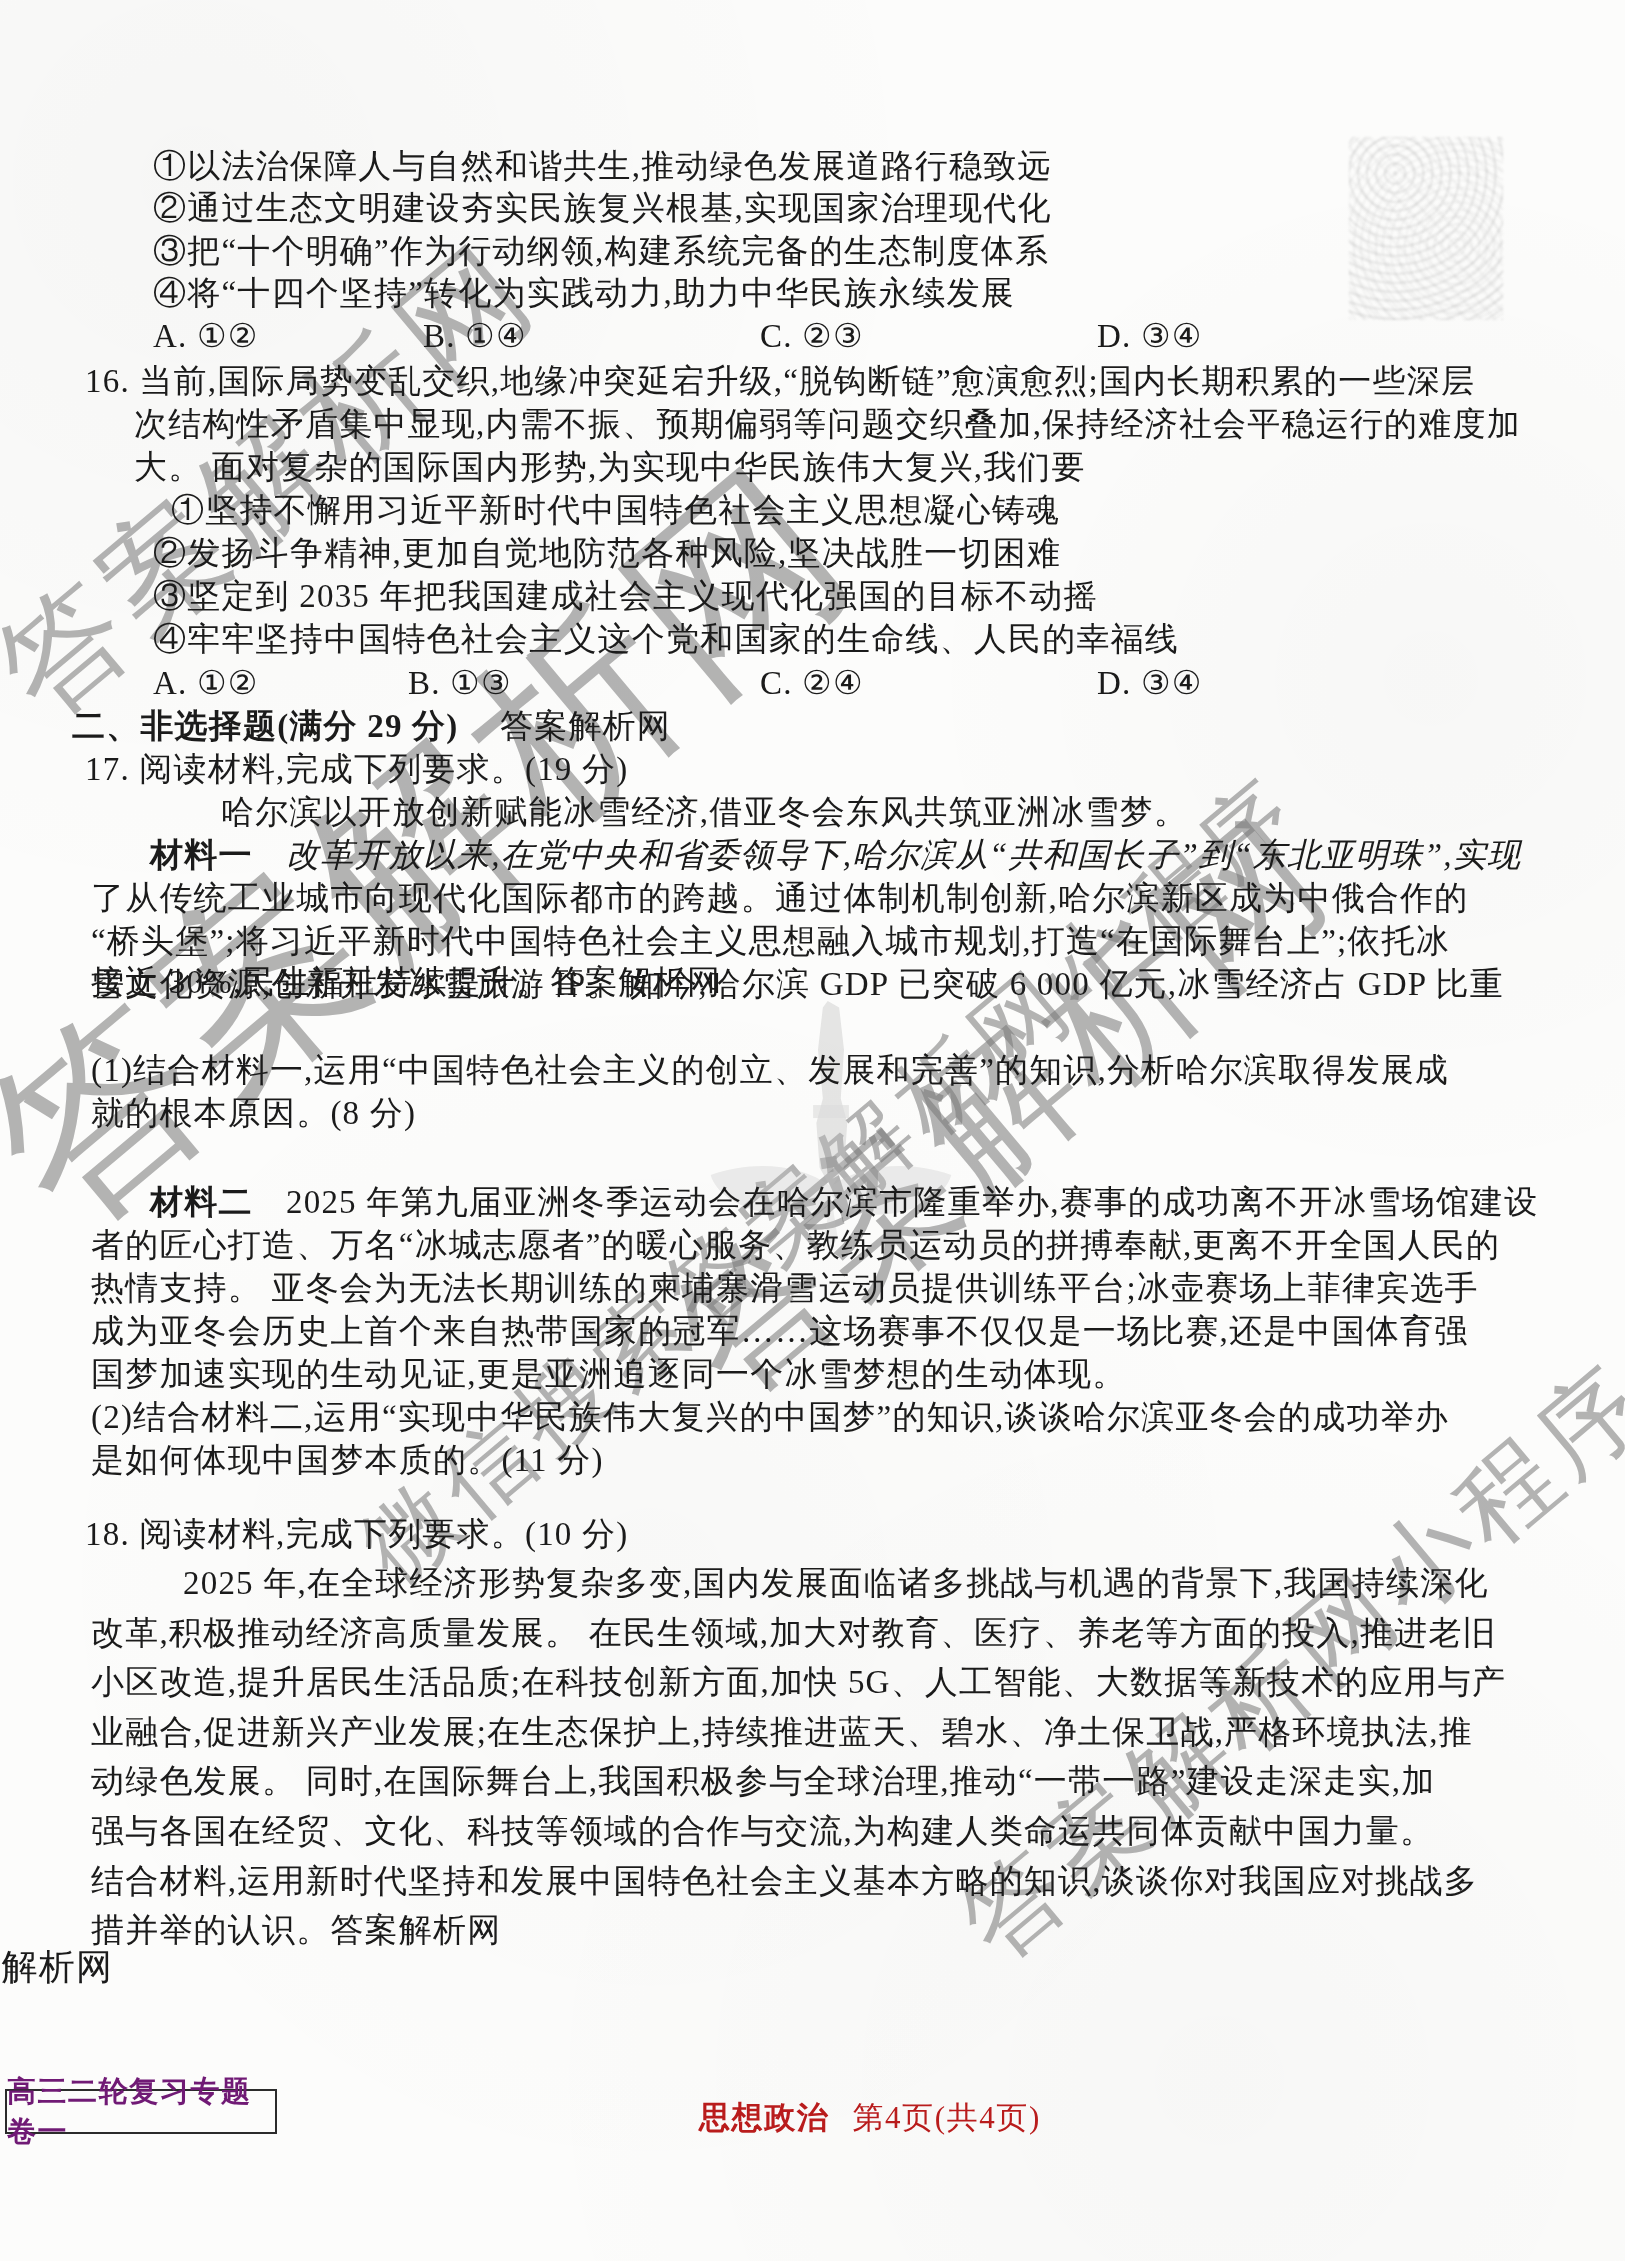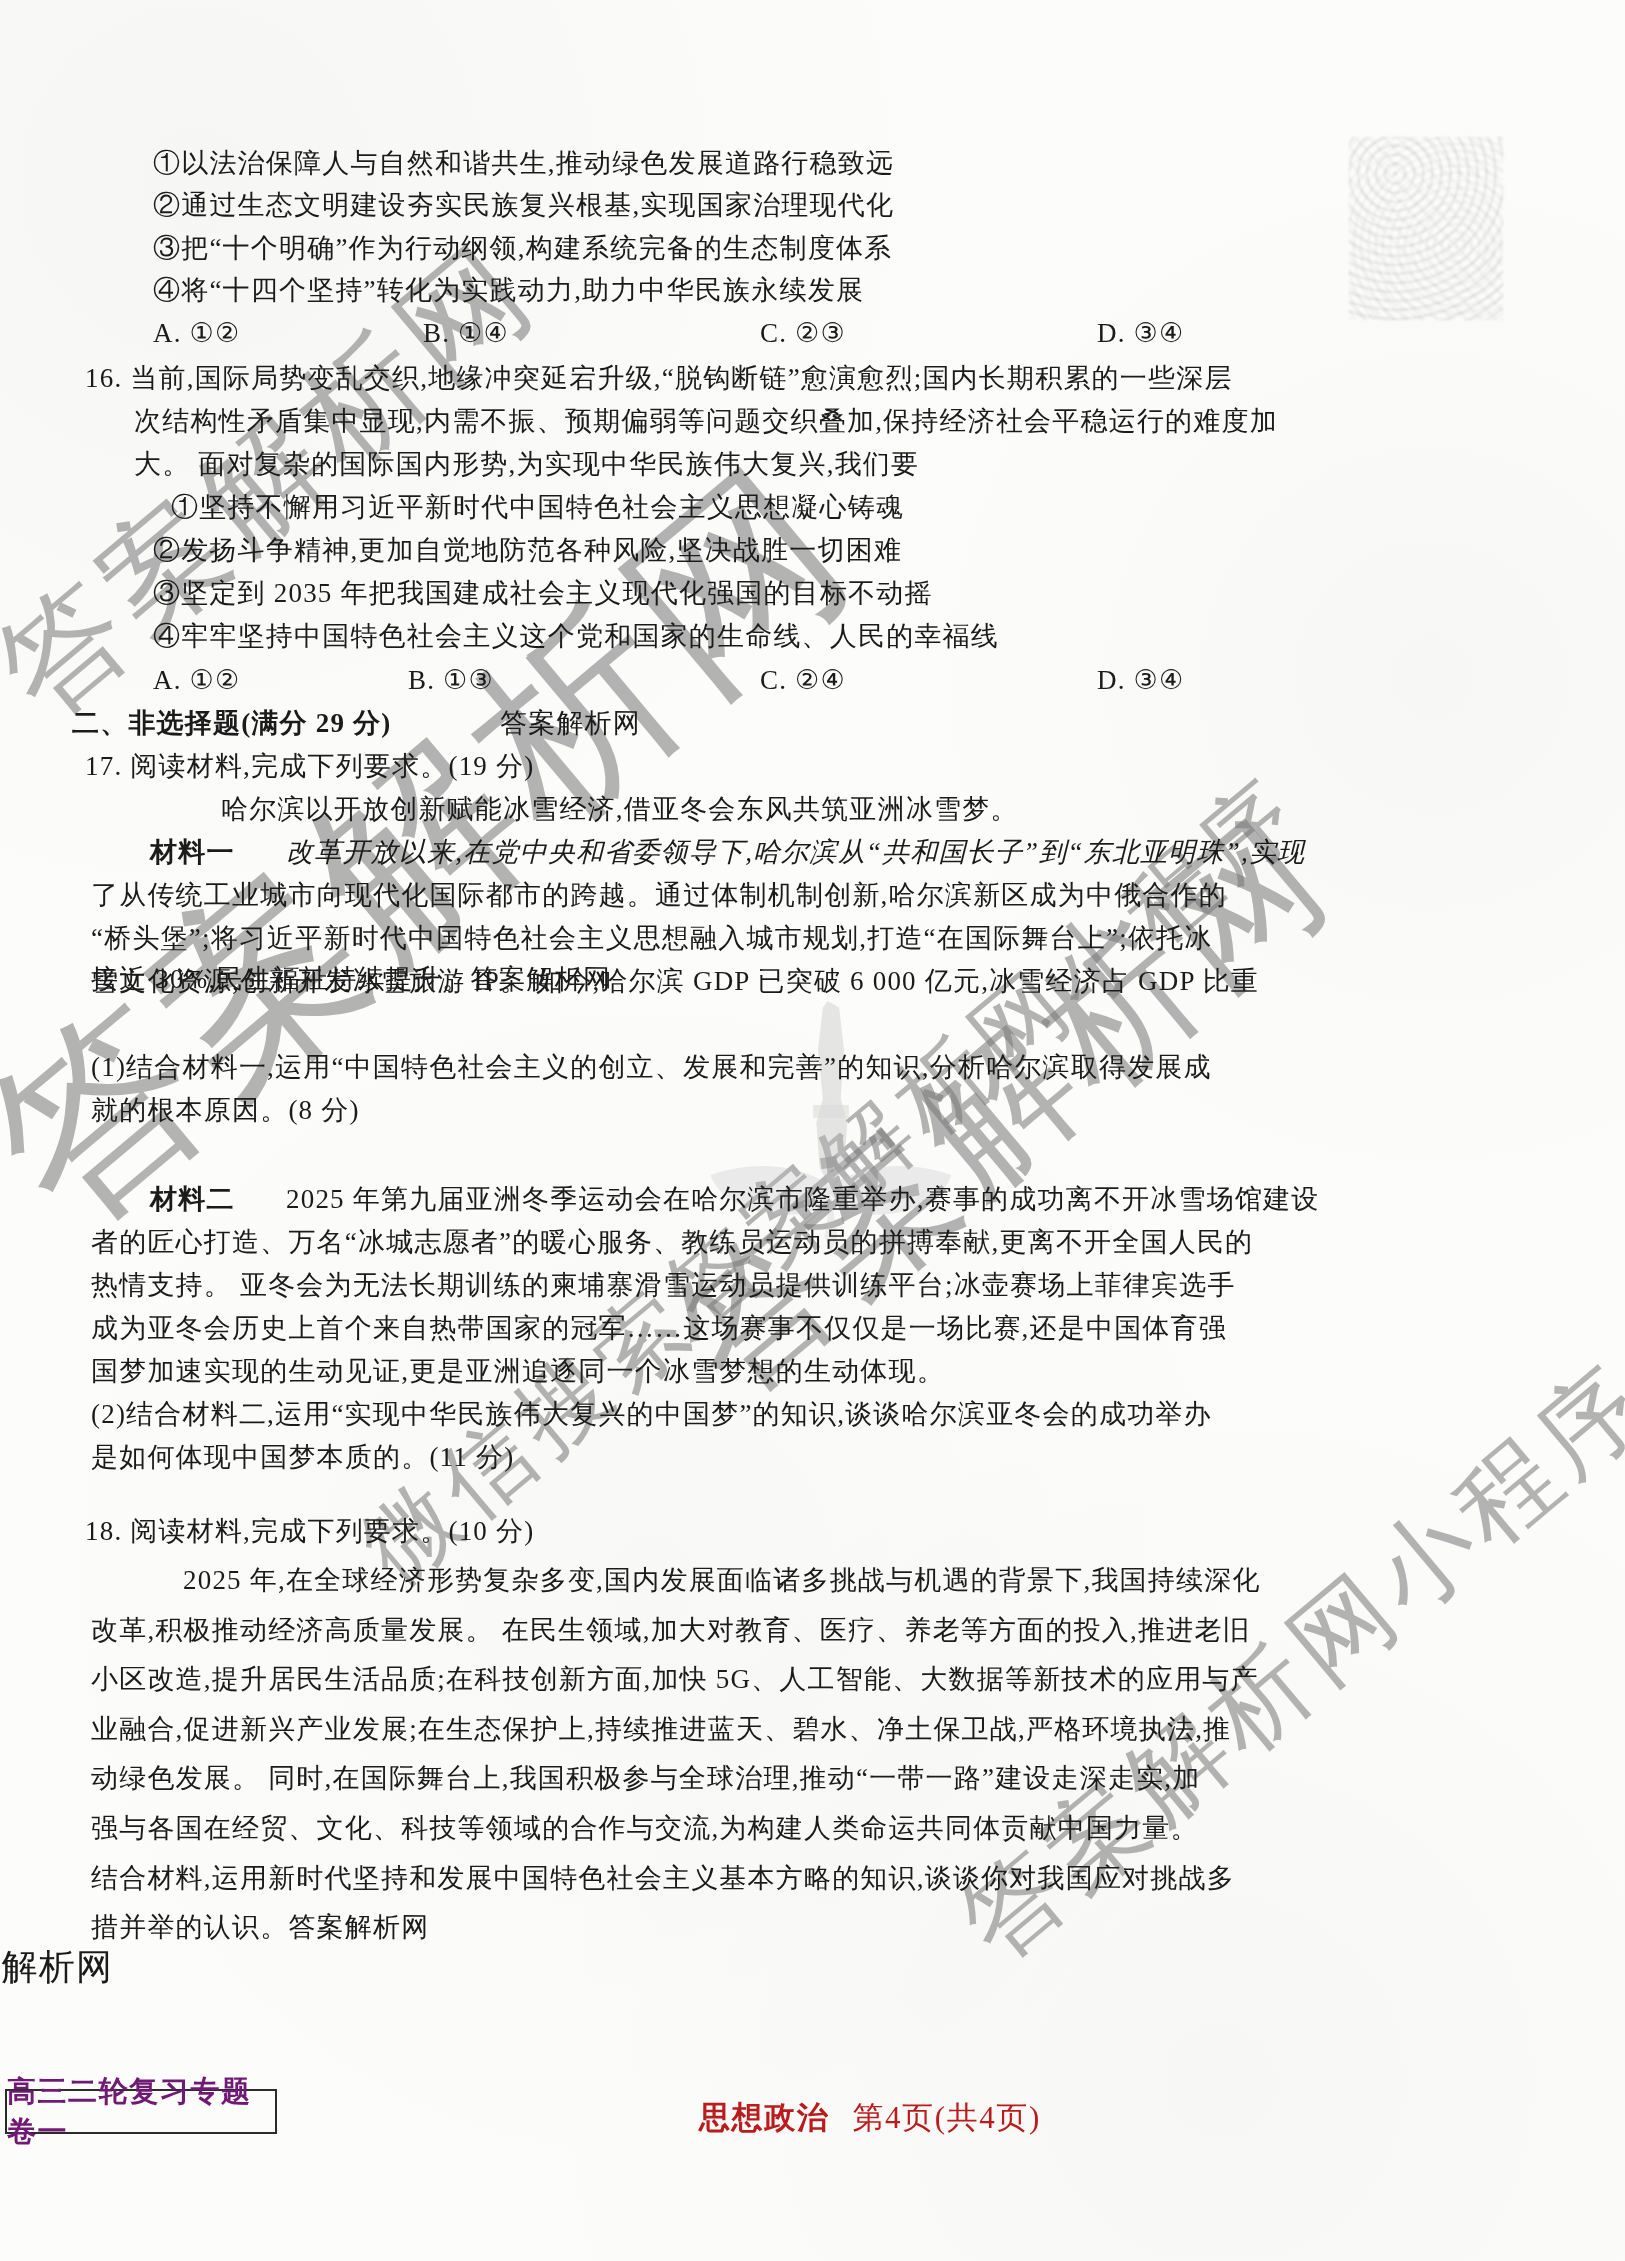--- a/index.html
+++ b/index.html
@@ -16,21 +16,21 @@
     background:
       radial-gradient(circle at 12% 8%, rgba(0,0,0,0.025), transparent 30%),
       radial-gradient(circle at 88% 30%, rgba(0,0,0,0.02), transparent 25%),
       radial-gradient(circle at 40% 70%, rgba(0,0,0,0.015), transparent 35%),
       radial-gradient(circle at 75% 92%, rgba(0,0,0,0.02), transparent 30%);
     pointer-events:none;
   }
   .line{
     position:absolute;
     white-space:nowrap;
-    font-size:27px;
+    font-size:33px;
     letter-spacing:1.2px;
     color:#1b1b1b;
     line-height:1;
   }
   .line.bold{font-weight:bold;}
   .wm{
     position:absolute;
     white-space:nowrap;
     color:rgba(118,118,118,0.55);
     transform-origin:0 100%;

